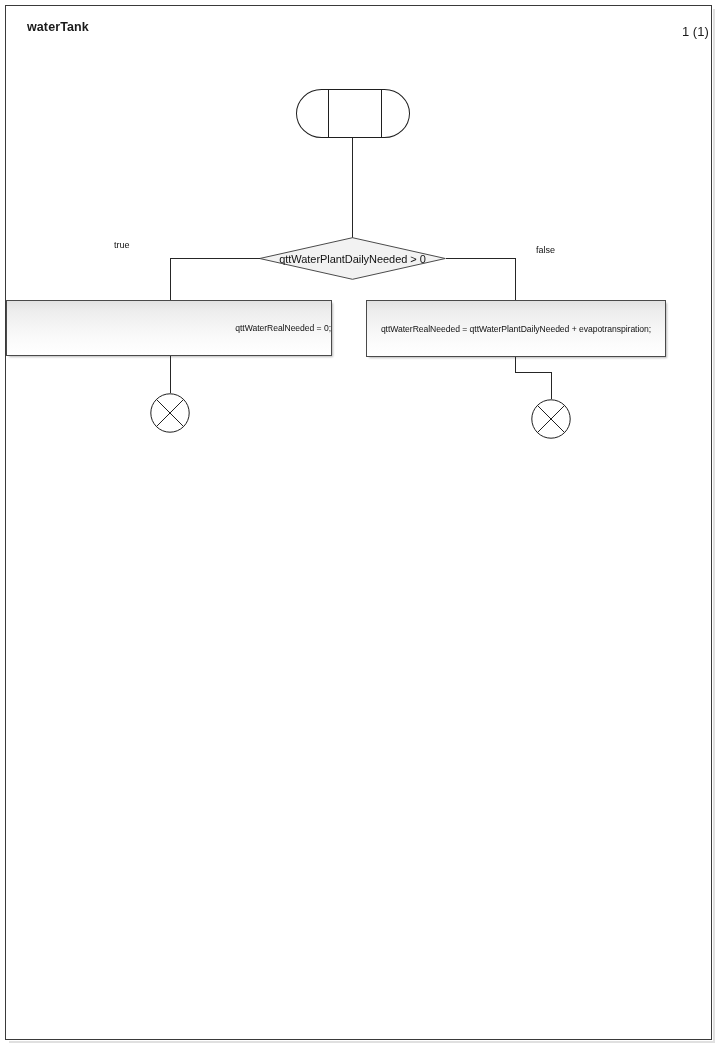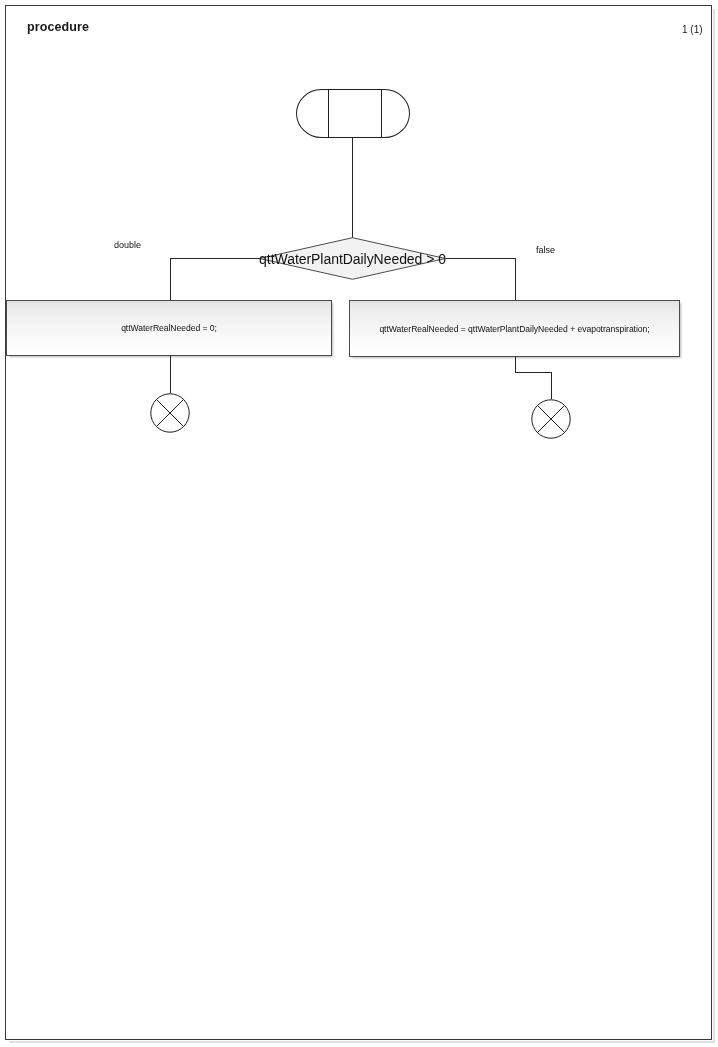--- a/index.html
+++ b/index.html
@@ -67,21 +67,21 @@
     font-size: 9.3px;
     font-weight: normal;
     color: #1a1a1a;
     white-space: nowrap;
     letter-spacing: -0.05px;
   }
   .header-page {
     position: absolute;
     left: 676px;
     top: 18px;
-    font-size: 10px;
+    font-size: 13px;
     color: #1a1a1a;
     white-space: nowrap;
   }
 
   
   .line-v {
     position: absolute;
     width: 1px;
     background: #262626;
   }
@@ -125,21 +125,21 @@
   .diamond-wrap svg { display: block; }
   .diamond-label {
     position: absolute;
     left: 0;
     top: 0;
     width: 187px;
     height: 43px;
     display: flex;
     align-items: center;
     justify-content: center;
-    font-size: 14px;
+    font-size: 11px;
     color: #111111;
     white-space: nowrap;
     letter-spacing: -0.05px;
   }
 
   
   .branch-label {
     position: absolute;
     font-size: 9px;
     color: #111111;
@@ -164,25 +164,26 @@
     color: #111111;
     white-space: nowrap;
     letter-spacing: -0.05px;
     text-align: center;
   }
   .proc-left {
     left: 6px;
     top: 300px;
     width: 326px;
     height: 56px;
+    justify-content: flex-end;
   }
   .proc-right {
-    left: 349px;
+    left: 366px;
     top: 300px;
-    width: 331px;
+    width: 300px;
     height: 57px;
   }
 
   
   .exit-node {
     position: absolute;
     width: 40px;
     height: 40px;
   }
   .exit-node svg { display: block; }
@@ -190,39 +191,39 @@
   .exit-right { left: 531px; top: 399px; }
 </style>
 </head>
 <body>
 
 <div id="page">
 
   <div class="page-sheet"></div>
 
   <div class="header">
-    <div class="header-kw">procedure</div>
+    <div class="header-kw">waterTank</div>
     <div class="header-page">1 (1)</div>
   </div>
 
   <div class="start-node">
     <div class="div1"></div>
     <div class="div2"></div>
   </div>
 
   <div class="line-v" style="left:352px; top:138px; height:100px;"></div>
 
   <div class="diamond-wrap">
     <svg width="187" height="43" viewBox="0 0 187 43" xmlns="http://www.w3.org/2000/svg">
       <polygon points="93.5,0.7 186.3,21.5 93.5,42.3 0.7,21.5" fill="#f2f2f2" stroke="#4a4a4a" stroke-width="1"></polygon>
     </svg>
     <div class="diamond-label">qttWaterPlantDailyNeeded &gt; 0</div>
   </div>
 
-  <div class="branch-label branch-false">double</div>
+  <div class="branch-label branch-false">true</div>
   <div class="branch-label branch-true">false</div>
 
   <div class="line-h" style="left:170px; top:258px; width:90px;"></div>
   <div class="line-v" style="left:170px; top:258px; height:43px;"></div>
 
   <div class="line-h" style="left:446px; top:258px; width:70px;"></div>
   <div class="line-v" style="left:515px; top:258px; height:43px;"></div>
 
   <div class="proc-box proc-left">
     <span class="proc-text">qttWaterRealNeeded = 0;</span>

